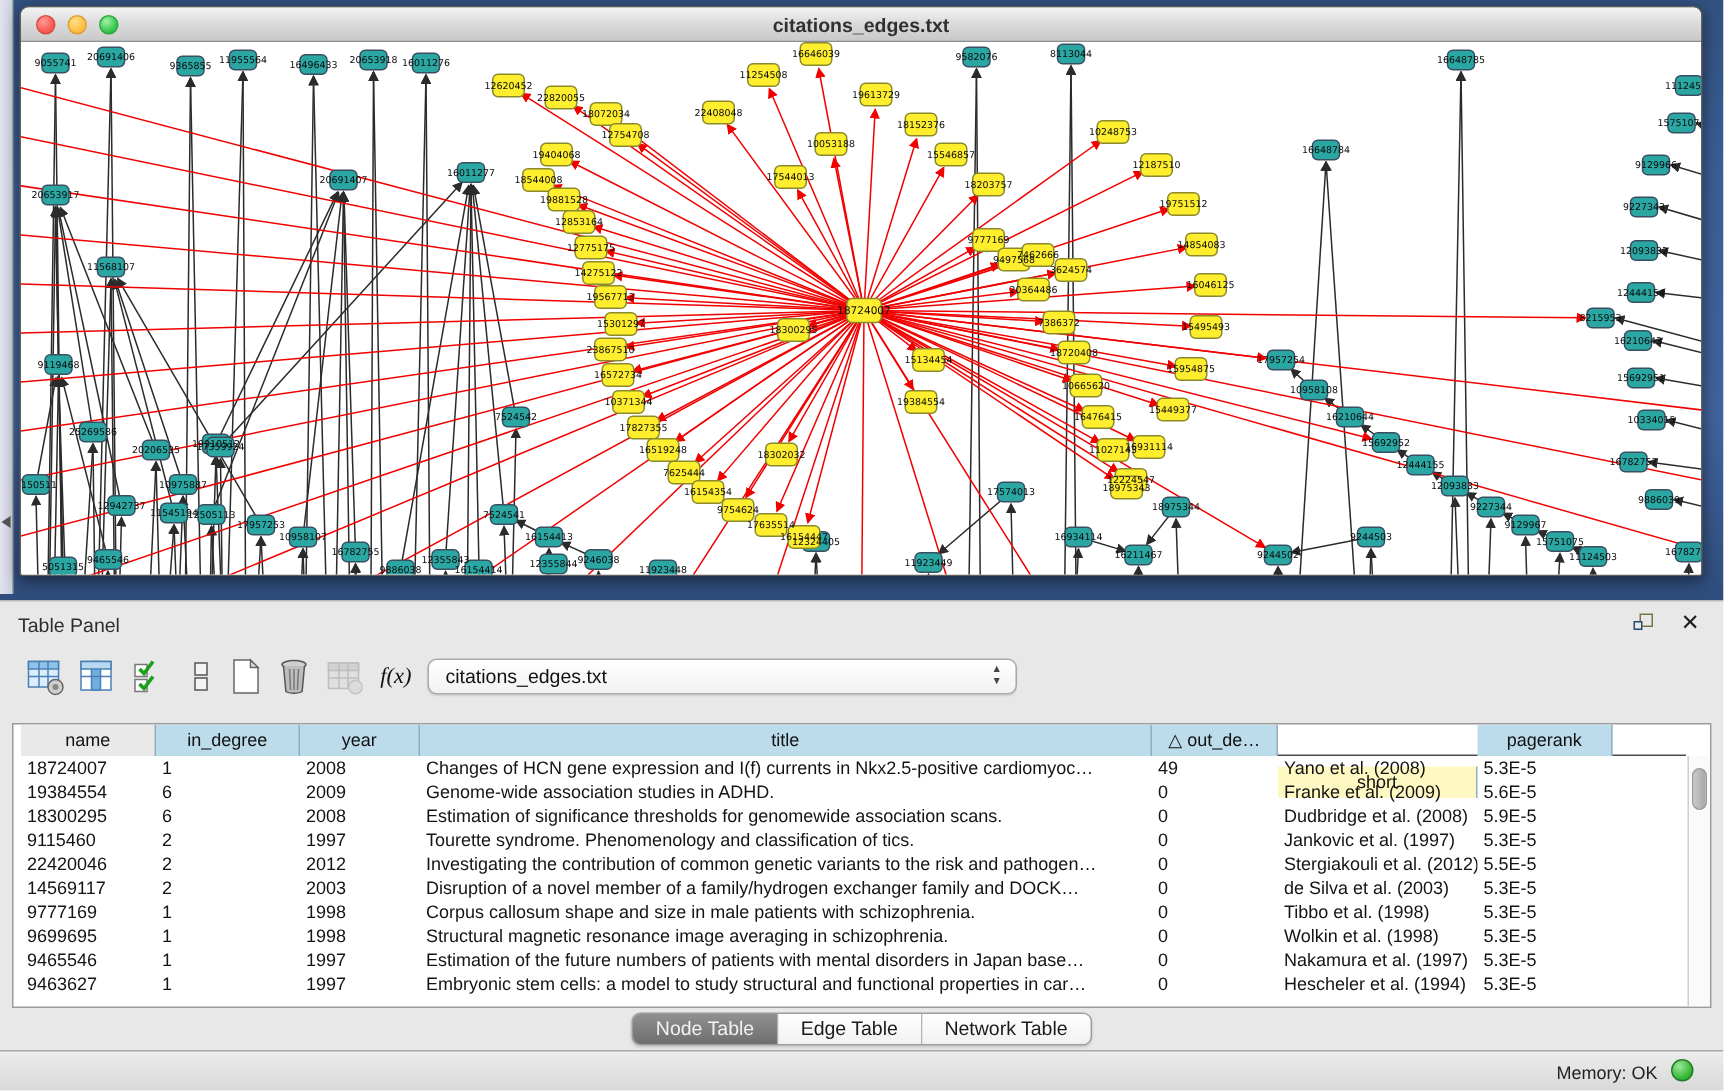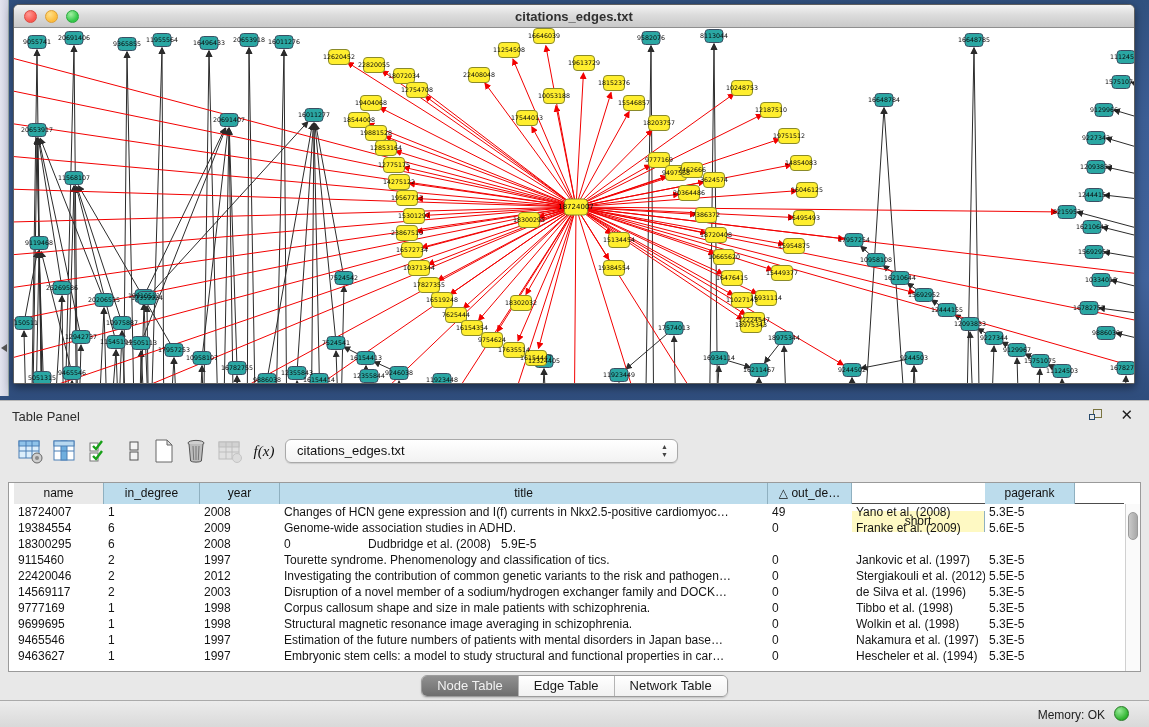--- a/index.html
+++ b/index.html
@@ -693,20 +693,21 @@
               <div class="tcell" style="width: 80px;">2009</div>
               <div class="tcell" style="width: 488px;">Genome-wide association studies in ADHD.</div>
               <div class="tcell" style="width: 84px;">0</div>
               <div class="tcell" style="width: 133px;">Franke et al. (2009)</div>
               <div class="tcell" style="width: 90px;">5.6E-5</div>
             </div>
             <div class="trow">
               <div class="tcell" style="width: 90px;">18300295</div>
               <div class="tcell" style="width: 96px;">6</div>
               <div class="tcell" style="width: 80px;">2008</div>
+              <div class="tcell" style="width: 488px;">Estimation of significance thresholds for genomewide association scans.</div>
               <div class="tcell" style="width: 84px;">0</div>
               <div class="tcell" style="width: 133px;">Dudbridge et al. (2008)</div>
               <div class="tcell" style="width: 90px;">5.9E-5</div>
             </div>
             <div class="trow">
               <div class="tcell" style="width: 90px;">9115460</div>
               <div class="tcell" style="width: 96px;">2</div>
               <div class="tcell" style="width: 80px;">1997</div>
               <div class="tcell" style="width: 488px;">Tourette syndrome. Phenomenology and classification of tics.</div>
               <div class="tcell" style="width: 84px;">0</div>
@@ -719,23 +720,23 @@
               <div class="tcell" style="width: 80px;">2012</div>
               <div class="tcell" style="width: 488px;">Investigating the contribution of common genetic variants to the risk and pathogen…</div>
               <div class="tcell" style="width: 84px;">0</div>
               <div class="tcell" style="width: 133px;">Stergiakouli et al. (2012)</div>
               <div class="tcell" style="width: 90px;">5.5E-5</div>
             </div>
             <div class="trow">
               <div class="tcell" style="width: 90px;">14569117</div>
               <div class="tcell" style="width: 96px;">2</div>
               <div class="tcell" style="width: 80px;">2003</div>
-              <div class="tcell" style="width: 488px;">Disruption of a novel member of a sodium/hydrogen exchanger family and DOCK…</div>
-              <div class="tcell" style="width: 84px;">0</div>
-              <div class="tcell" style="width: 133px;">de Silva et al. (1996)</div>
+              <div class="tcell" style="width: 488px;">Disruption of a novel member of a family/hydrogen exchanger family and DOCK…</div>
+              <div class="tcell" style="width: 84px;">0</div>
+              <div class="tcell" style="width: 133px;">de Silva et al. (2003)</div>
               <div class="tcell" style="width: 90px;">5.3E-5</div>
             </div>
             <div class="trow">
               <div class="tcell" style="width: 90px;">9777169</div>
               <div class="tcell" style="width: 96px;">1</div>
               <div class="tcell" style="width: 80px;">1998</div>
               <div class="tcell" style="width: 488px;">Corpus callosum shape and size in male patients with schizophrenia.</div>
               <div class="tcell" style="width: 84px;">0</div>
               <div class="tcell" style="width: 133px;">Tibbo et al. (1998)</div>
               <div class="tcell" style="width: 90px;">5.3E-5</div>

